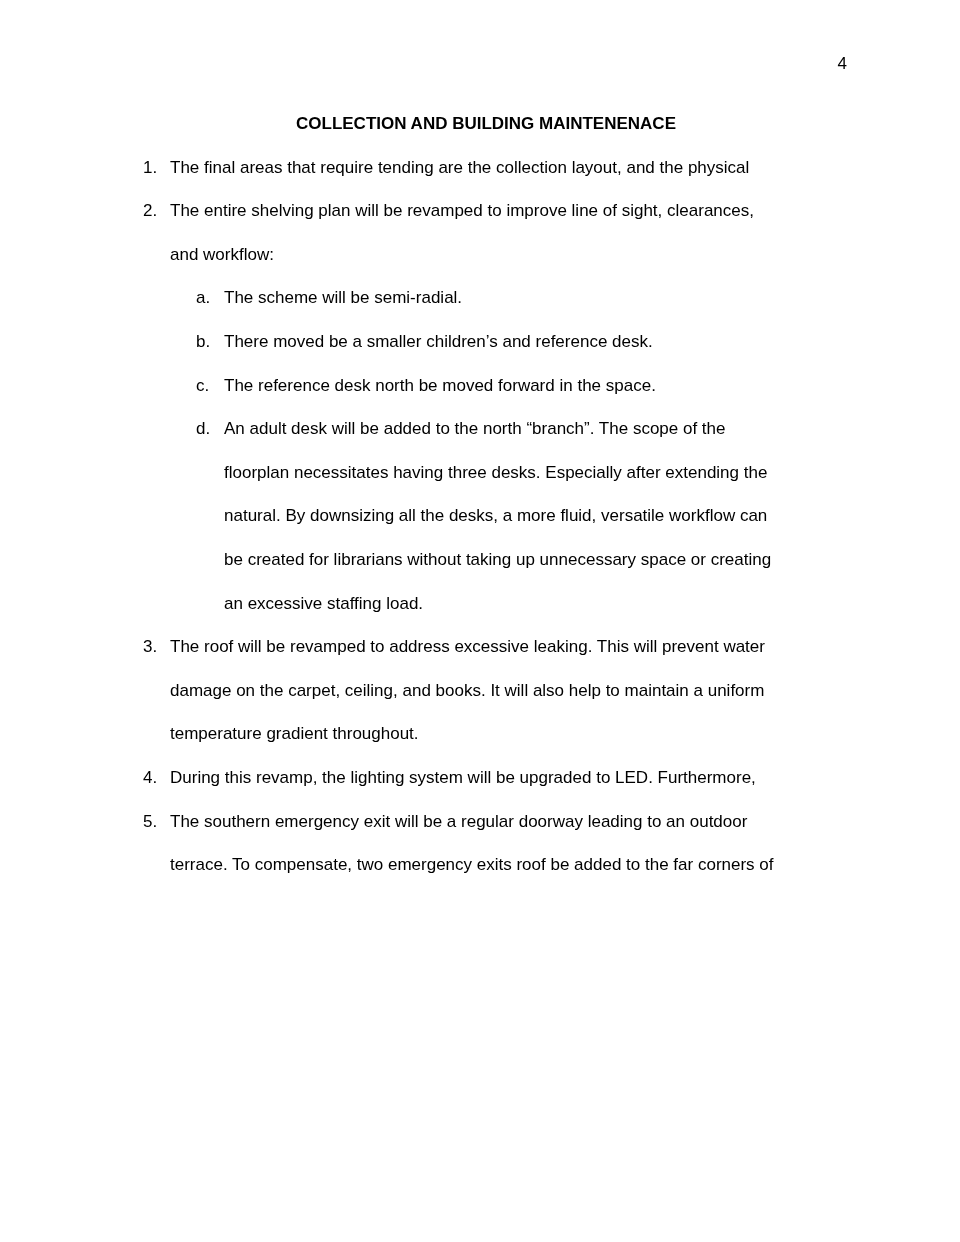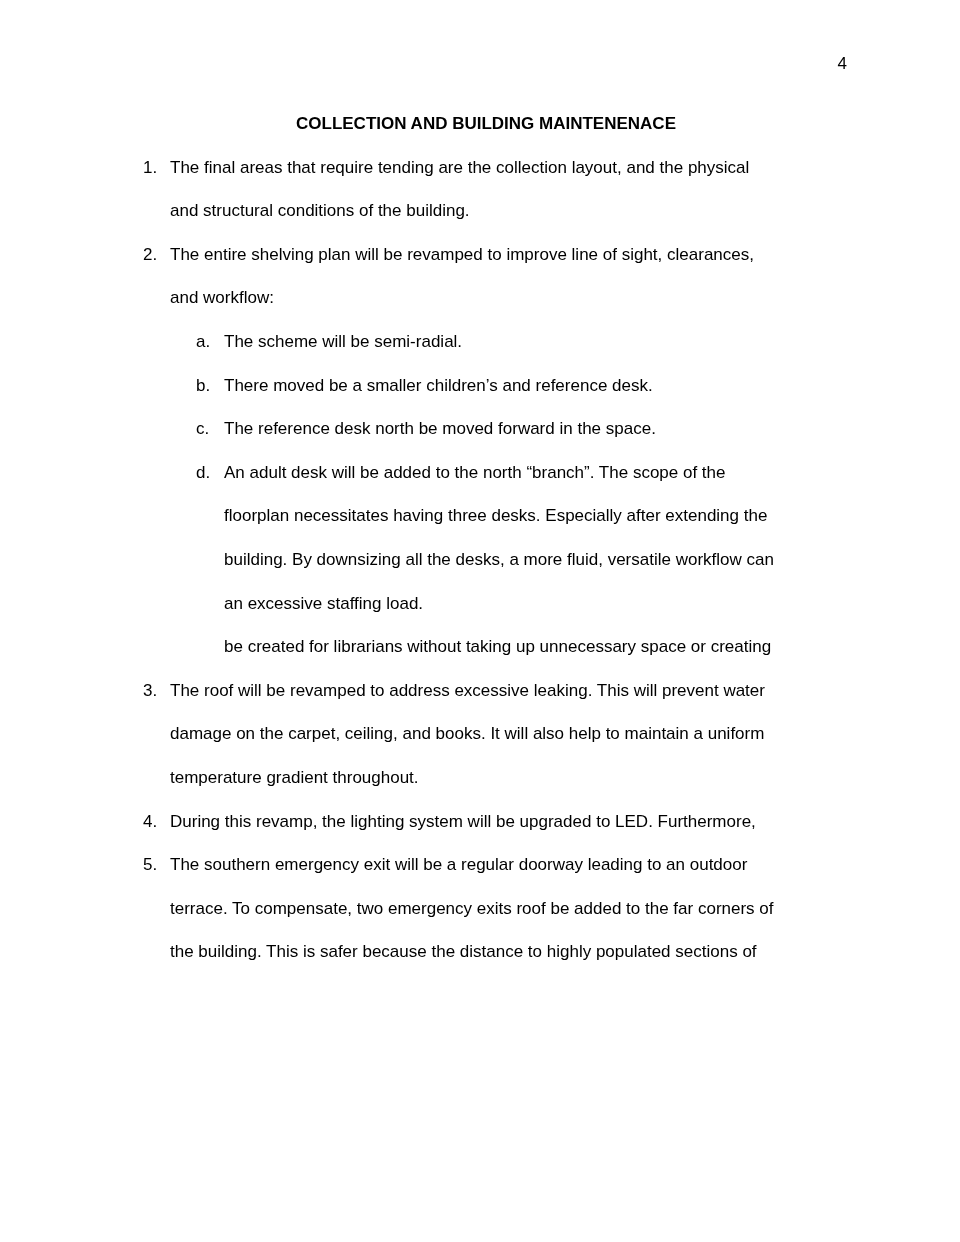--- a/index.html
+++ b/index.html
@@ -59,33 +59,31 @@
 </head>
 <body>
 
 <div class="page">
   <div class="page-number">4</div>
 
   <div class="content">
     <h1 class="title">COLLECTION AND BUILDING MAINTENENACE</h1>
     <div id="list">
         <div class="line lvl1"><span class="marker">1.</span><span>The final areas that require tending are the collection layout, and the physical</span></div>
-        <div class="line lvl1"><span>and structural conditions of the building.</span></div>
         <div class="line lvl1"><span class="marker">2.</span><span>The entire shelving plan will be revamped to improve line of sight, clearances,</span></div>
         <div class="line lvl1"><span>and workflow:</span></div>
         <div class="line lvl2"><span class="marker">a.</span><span>The scheme will be semi-radial.</span></div>
         <div class="line lvl2"><span class="marker">b.</span><span>There moved be a smaller children’s and reference desk.</span></div>
         <div class="line lvl2"><span class="marker">c.</span><span>The reference desk north be moved forward in the space.</span></div>
         <div class="line lvl2"><span class="marker">d.</span><span>An adult desk will be added to the north “branch”. The scope of the</span></div>
         <div class="line lvl2"><span>floorplan necessitates having three desks. Especially after extending the</span></div>
-        <div class="line lvl2"><span>building. By downsizing all the desks, a more fluid, versatile workflow can</span></div>
+        <div class="line lvl2"><span>natural. By downsizing all the desks, a more fluid, versatile workflow can</span></div>
+        <div class="line lvl2"><span>be created for librarians without taking up unnecessary space or creating</span></div>
         <div class="line lvl2"><span>an excessive staffing load.</span></div>
-        <div class="line lvl2"><span>be created for librarians without taking up unnecessary space or creating</span></div>
         <div class="line lvl1"><span class="marker">3.</span><span>The roof will be revamped to address excessive leaking. This will prevent water</span></div>
         <div class="line lvl1"><span>damage on the carpet, ceiling, and books. It will also help to maintain a uniform</span></div>
         <div class="line lvl1"><span>temperature gradient throughout.</span></div>
         <div class="line lvl1"><span class="marker">4.</span><span>During this revamp, the lighting system will be upgraded to LED. Furthermore,</span></div>
         <div class="line lvl1"><span class="marker">5.</span><span>The southern emergency exit will be a regular doorway leading to an outdoor</span></div>
         <div class="line lvl1"><span>terrace. To compensate, two emergency exits roof be added to the far corners of</span></div>
-        <div class="line lvl1"><span>the building. This is safer because the distance to highly populated sections of</span></div>
       </div>
   </div>
 </div>
 
 </body></html>

